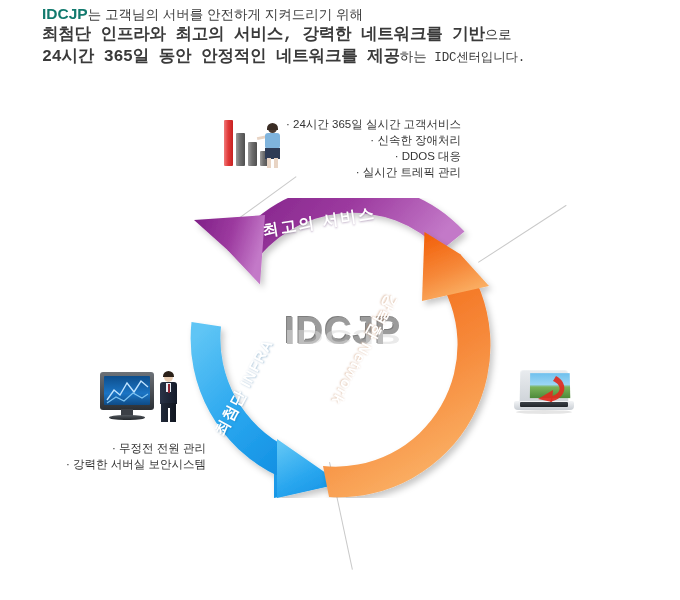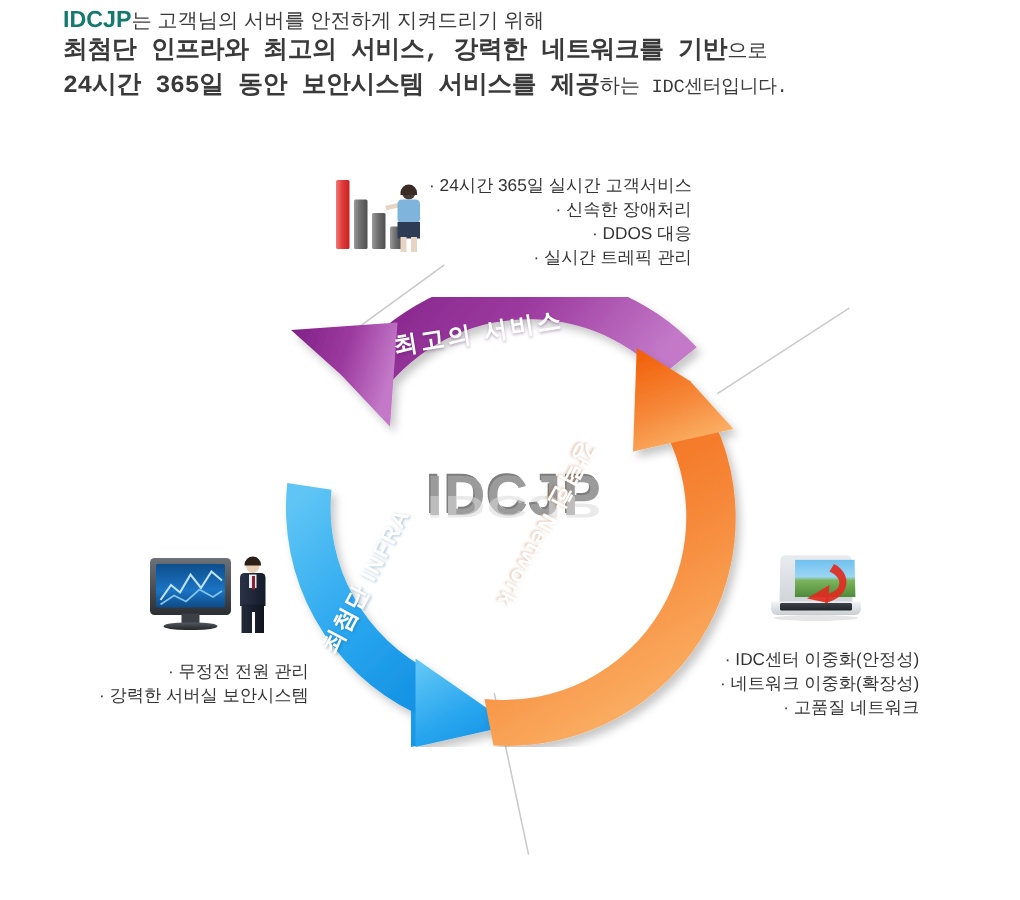--- a/index.html
+++ b/index.html
@@ -123,21 +123,21 @@
 <div class="stage">
 
   <div class="header">
     <div class="hline hline1">
       <span class="brand">IDCJP</span><span class="lite">는</span><span class="lite"> 고객님의 서버를 안전하게 지켜드리기 위해</span>
     </div>
     <div class="hline hline2">
       <span>최첨단 인프라와 최고의 서비스, 강력한 네트워크를 기반</span><span class="lite">으로</span>
     </div>
     <div class="hline hline3">
-      <span>24시간 365일 동안 보안시스템 서비스를 제공</span><span class="lite">하는 </span><span class="lite2">IDC센터입니다.</span>
+      <span>24시간 365일 동안 안정적인 네트워크를 제공</span><span class="lite">하는 </span><span class="lite2">IDC센터입니다.</span>
     </div>
   </div>
 
   <div class="conn" style="left:215px;top:235px;width:100px;transform:rotate(-36deg);"></div>
   <div class="conn" style="left:478px;top:262px;width:105px;transform:rotate(-33deg);"></div>
   <div class="conn" style="left:330px;top:462px;width:110px;transform:rotate(78deg);"></div>
 
   <div class="ring">
     <svg width="330" height="300" viewBox="0 0 330 300">
       <defs>
@@ -258,19 +258,14 @@
       <div class="lscr"></div>
     </div>
     <div class="base"></div>
     <div class="kb"></div>
     <div class="shadow"></div>
     <svg width="52" height="38">
       <path d="M 34,4 C 46,10 46,26 28,30 L 30,24 C 40,21 40,13 31,9 Z" fill="#e02b1f" opacity="0.92"></path>
       <path d="M 30,30 L 16,27 L 31,18 Z" fill="#e02b1f" opacity="0.92"></path>
     </svg>
   </div>
-  <div class="bullets b-right">
-    <div class="bl">· IDC센터 이중화(안정성)</div>
-    <div class="bl">· 네트워크 이중화(확장성)</div>
-    <div class="bl">· 고품질 네트워크</div>
-  </div>
 
 </div>
 
 </body></html>

